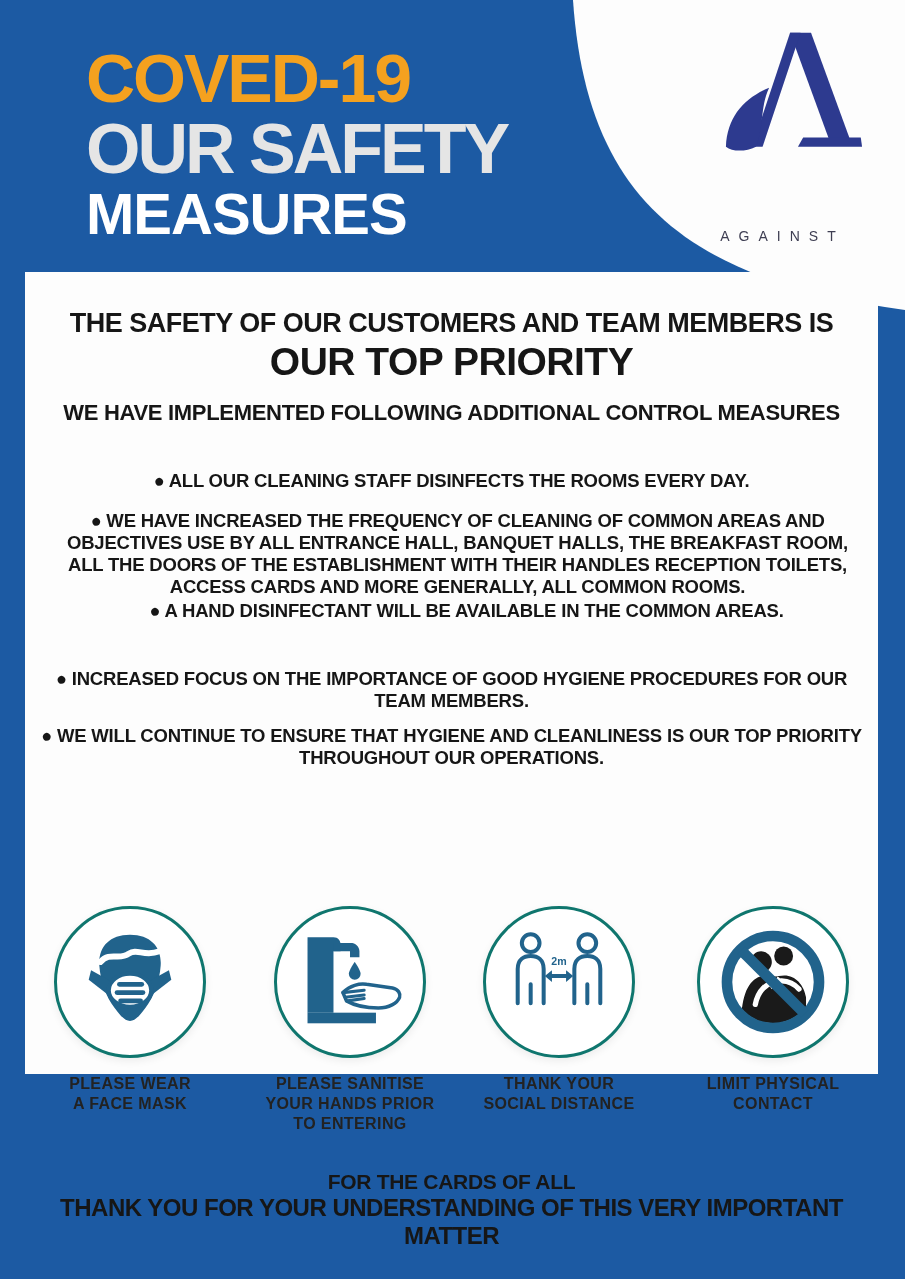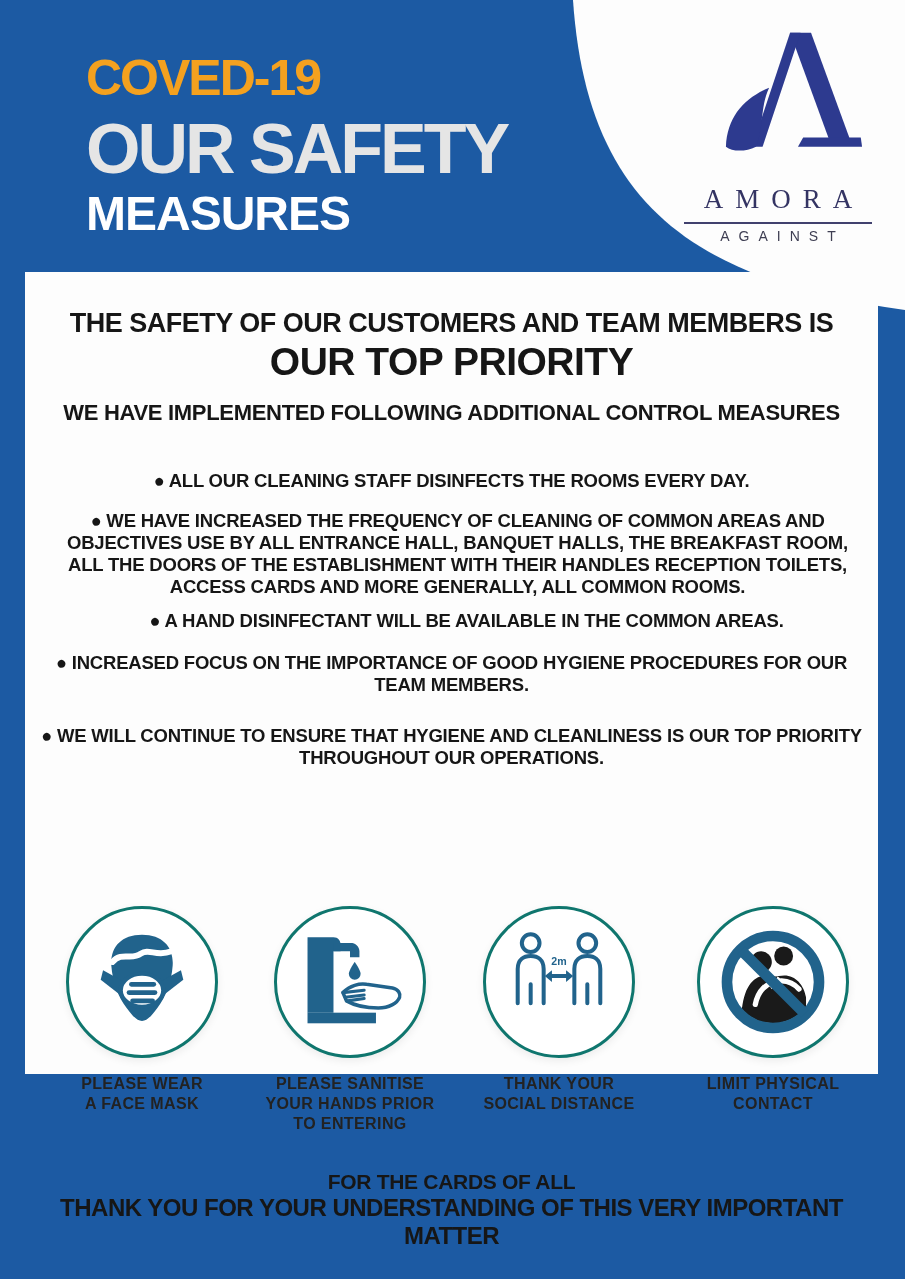--- a/index.html
+++ b/index.html
@@ -11,48 +11,48 @@
     --text-black:#161616;
     --figure-black:#1a1a1a;
     --paper-white:#fdfdfd;
   }
   *{margin:0;padding:0;box-sizing:border-box;}
   body{font-family:"Liberation Sans",sans-serif;background:#fff;}
   .poster{position:relative;width:905px;height:1279px;background:var(--header-blue);overflow:hidden;}
 
   
   .header-title{position:absolute;left:86px;top:40px;z-index:3;}
-  .header-title .t1{font-size:50px;line-height:76px;font-weight:bold;letter-spacing:-2px;color:var(--accent-orange);}
+  .header-title .t1{font-size:68px;line-height:76px;font-weight:bold;letter-spacing:-2px;color:var(--accent-orange);}
   .header-title .t2{font-size:70px;line-height:66px;font-weight:bold;letter-spacing:-3px;color:#e5e5e5;}
-  .header-title .t3{font-size:48px;line-height:64px;font-weight:bold;letter-spacing:-1px;color:#fff;}
+  .header-title .t3{font-size:58px;line-height:64px;font-weight:bold;letter-spacing:-1px;color:#fff;}
 
   .logo-bubble{position:absolute;top:0;right:0;z-index:2;}
   .logo-mark{position:absolute;left:722px;top:24px;z-index:4;}
   .logo-brand{position:absolute;left:684px;top:184px;width:188px;z-index:4;text-align:center;
     font-family:"Liberation Serif",serif;font-size:27px;font-weight:normal;color:var(--logo-text);
     letter-spacing:12px;padding-left:12px;border-bottom:2px solid #41416e;padding-bottom:7px;}
   .logo-sub{position:absolute;left:684px;top:228px;width:188px;z-index:4;text-align:center;
     font-size:14px;color:#3e3e52;letter-spacing:9px;padding-left:9px;}
 
   
   .content{position:absolute;left:25px;top:272px;width:853px;height:802px;background:var(--paper-white);z-index:2;}
   .content .abs{position:absolute;left:0;right:0;text-align:center;color:var(--text-black);}
 
   .h1-line1{top:36px;font-size:27px;line-height:30px;font-weight:bold;letter-spacing:-0.5px;}
   .h1-line2{top:68px;font-size:39px;line-height:44px;font-weight:bold;letter-spacing:-0.5px;}
   .subheading{top:128px;font-size:22px;line-height:26px;font-weight:bold;letter-spacing:-0.3px;}
 
   .bullet{font-size:18.5px;line-height:22px;font-weight:bold;letter-spacing:-0.2px;white-space:pre-line;padding:0 14px;}
-  .b1{top:198px;} .b2{top:238px;margin-left:12px;} .b3{top:338px;padding-left:44px;} .b4{top:380px;} .b5{top:453px;}
+  .b1{top:198px;} .b2{top:238px;margin-left:12px;} .b3{top:328px;padding-left:44px;} .b4{top:396px;} .b5{top:453px;}
 
   .section-heading{top:532px;font-size:27px;line-height:31px;font-weight:bold;letter-spacing:2px;white-space:pre-line;}
 
   
   .measure{position:absolute;top:634px;width:210px;text-align:center;}
-  .m0{left:12px;} .m1{left:220px;} .m2{left:429px;} .m3{left:643px;}
+  .m0{left:0px;} .m1{left:220px;} .m2{left:429px;} .m3{left:643px;}
   .icon-circle{width:152px;height:152px;margin:0 auto;background:#fff;border-radius:50%;
     border:3px solid #0f766e;box-shadow:0 3px 8px rgba(0,0,0,0.07);display:flex;align-items:center;justify-content:center;}
   .icon-circle svg{width:118px;height:118px;}
   .measure-label{margin-top:16px;font-size:16px;line-height:20px;font-weight:bold;letter-spacing:0.4px;
     color:#222;white-space:pre-line;}
 
   
   .footer1{top:898px;font-size:21px;line-height:24px;font-weight:bold;letter-spacing:-0.3px;}
   .footer2{top:922px;font-size:24px;line-height:28px;font-weight:bold;letter-spacing:-0.5px;}
 
@@ -76,21 +76,20 @@
   <svg class="logo-bubble" width="332" height="322" viewBox="0 0 332 322">
     <path d="M0,0 L332,0 L332,310 C120,280 14,205 0,0 Z" fill="#fdfdfd"></path>
   </svg>
 
   <svg class="logo-mark" width="144" height="138" viewBox="0 0 110 100">
     <path class="fnavy" d="M52 4 L68 4 L98 86 L82 86 Z"></path>
     <path class="fnavy" d="M62 84 L106 84 L107 91 L58 91 Z"></path>
     <path class="fnavy" d="M52 4 L60 4 L31 91 L23 91 Z"></path>
     <path class="fnavy" d="M3 91 C4 68 17 54 36 46 C29 61 32 76 26 91 C18 95 8 95 3 91 Z"></path>
   </svg>
-  <div class="logo-brand">AMORA</div>
   <div class="logo-sub">AGAINST</div>
 
   <div class="content">
 
     <div class="abs h1-line1">THE SAFETY OF OUR CUSTOMERS AND TEAM MEMBERS IS</div>
     <div class="abs h1-line2">OUR TOP PRIORITY</div>
     <div class="abs subheading">WE HAVE IMPLEMENTED FOLLOWING ADDITIONAL CONTROL MEASURES</div>
 
     <div class="abs bullet b1">● ALL OUR CLEANING STAFF DISINFECTS THE ROOMS EVERY DAY.</div>
     <div class="abs bullet b2">● WE HAVE INCREASED THE FREQUENCY OF CLEANING OF COMMON AREAS AND

